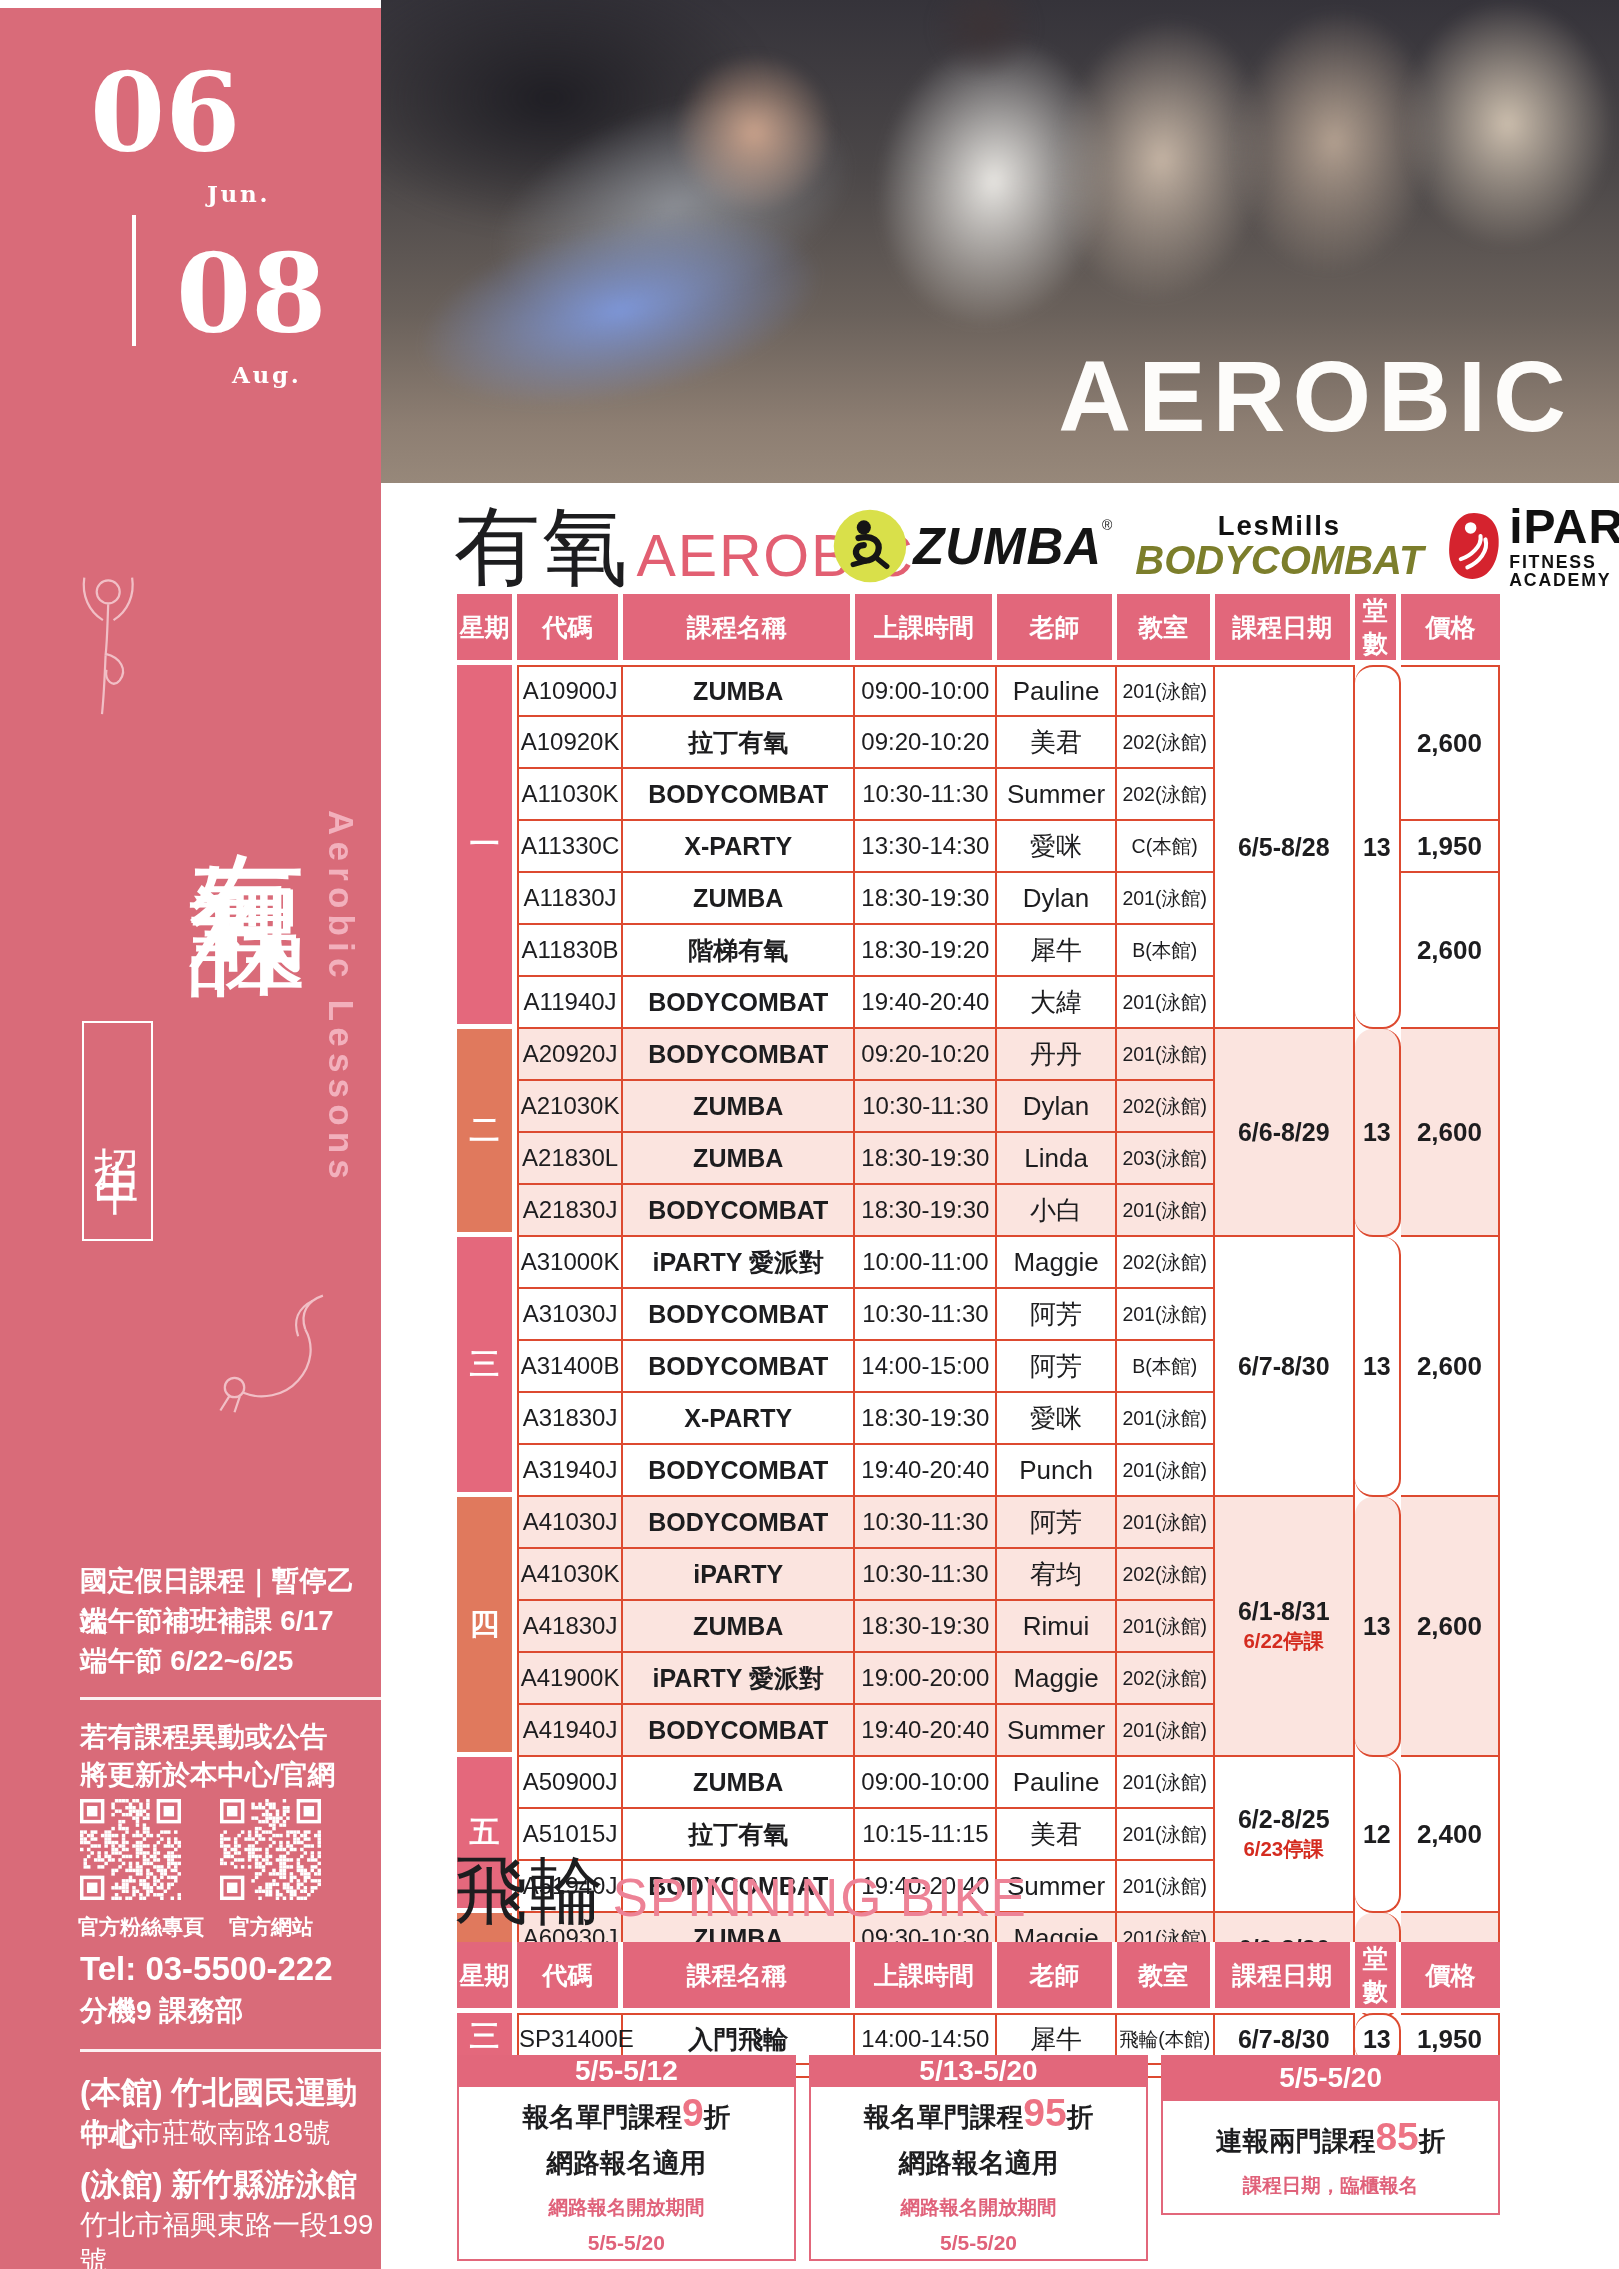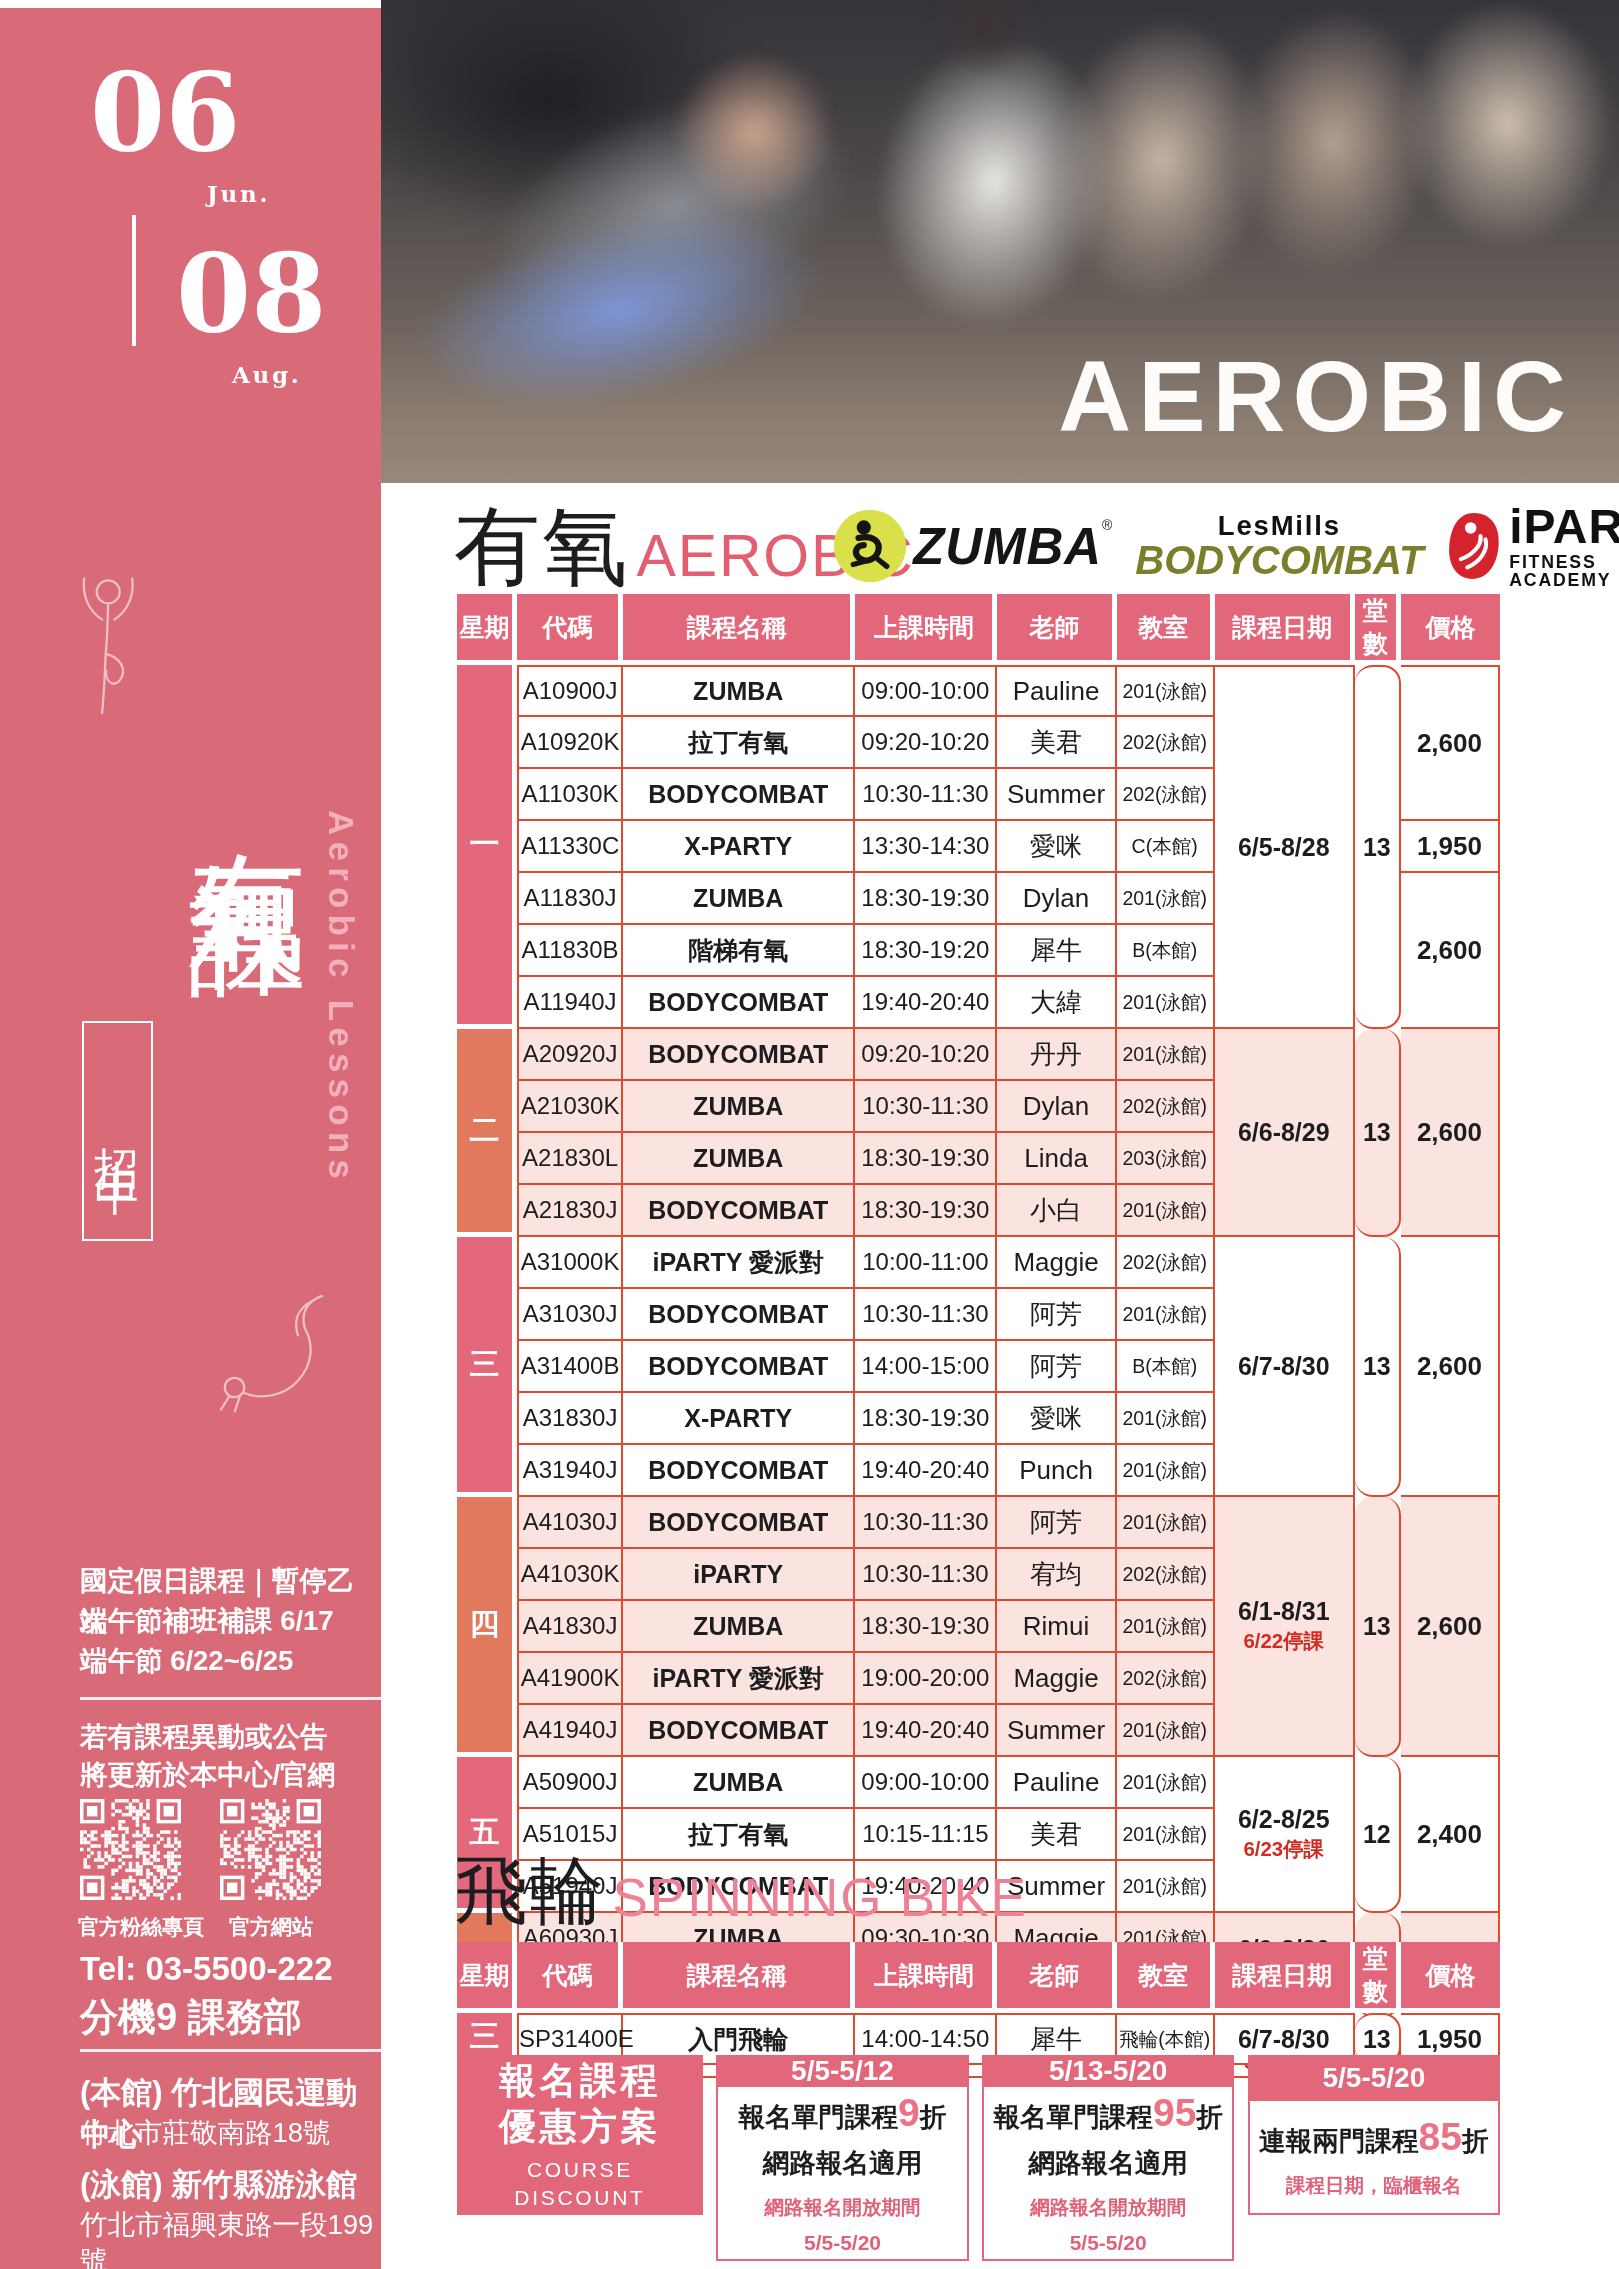--- a/index.html
+++ b/index.html
@@ -709,21 +709,21 @@
         <rect x="18" y="28" width="1" height="1" fill="#fff"></rect>
         <rect x="20" y="28" width="1" height="1" fill="#fff"></rect>
         <rect x="22" y="28" width="1" height="1" fill="#fff"></rect>
         <rect x="23" y="28" width="1" height="1" fill="#fff"></rect>
         <rect x="24" y="28" width="1" height="1" fill="#fff"></rect>
       </svg>
     <div class="qr-label" style="left:78px; top:1905px;">官方粉絲專頁</div>
     <div class="qr-label" style="left:229px; top:1905px;">官方網站</div>
 
     <div class="tel-line" style="left:80px; top:1942px; font-size:33px;">Tel: 03-5500-222</div>
-    <div class="tel-line" style="left:80px; top:1984px; font-size:38px;">分機9  課務部</div>
+    <div class="tel-line" style="left:80px; top:1984px; font-size:28px;">分機9  課務部</div>
 
     <div class="side-divider" style="top:2041px;"></div>
 
     <div class="loc-name" style="left:80px; top:2064px;">(本館) 竹北國民運動中心</div>
     <div class="loc-addr" style="left:80px; top:2107px;">竹北市莊敬南路18號</div>
     <div class="loc-name" style="left:80px; top:2156px;">(泳館) 新竹縣游泳館</div>
     <div class="loc-addr" style="left:80px; top:2199px;">竹北市福興東路一段199號</div>
   </div>
 
   <div class="hero">
@@ -1078,26 +1078,20 @@
           <td class="data c-date first-row" rowspan="1">
             <div>6/7-8/30</div>
           </td>
           <td class="data c-sessions first-row" rowspan="1">13</td>
           <td class="data c-price first-row" rowspan="1">1,950</td>
         </tr>
       </tbody>
   </table>
 
   <div class="promo-row" id="promo-row">
-    <div class="promo-main">
-      <div class="zh">報名課程</div>
-      <div class="zh">優惠方案</div>
-      <div class="en">COURSE</div>
-      <div class="en" style="margin-top:0;">DISCOUNT</div>
-    </div>
 
   <div class="promo-box">
         <div class="promo-head">5/5-5/12</div>
         <div class="promo-body">
           <div class="promo-l1"><span>報名單門課程</span><span class="num">9</span><span>折</span></div>
           <div class="promo-l2">網路報名適用</div>
           <div class="promo-n1">網路報名開放期間</div>
           <div class="promo-n2">5/5-5/20</div>
         </div>
       </div>

